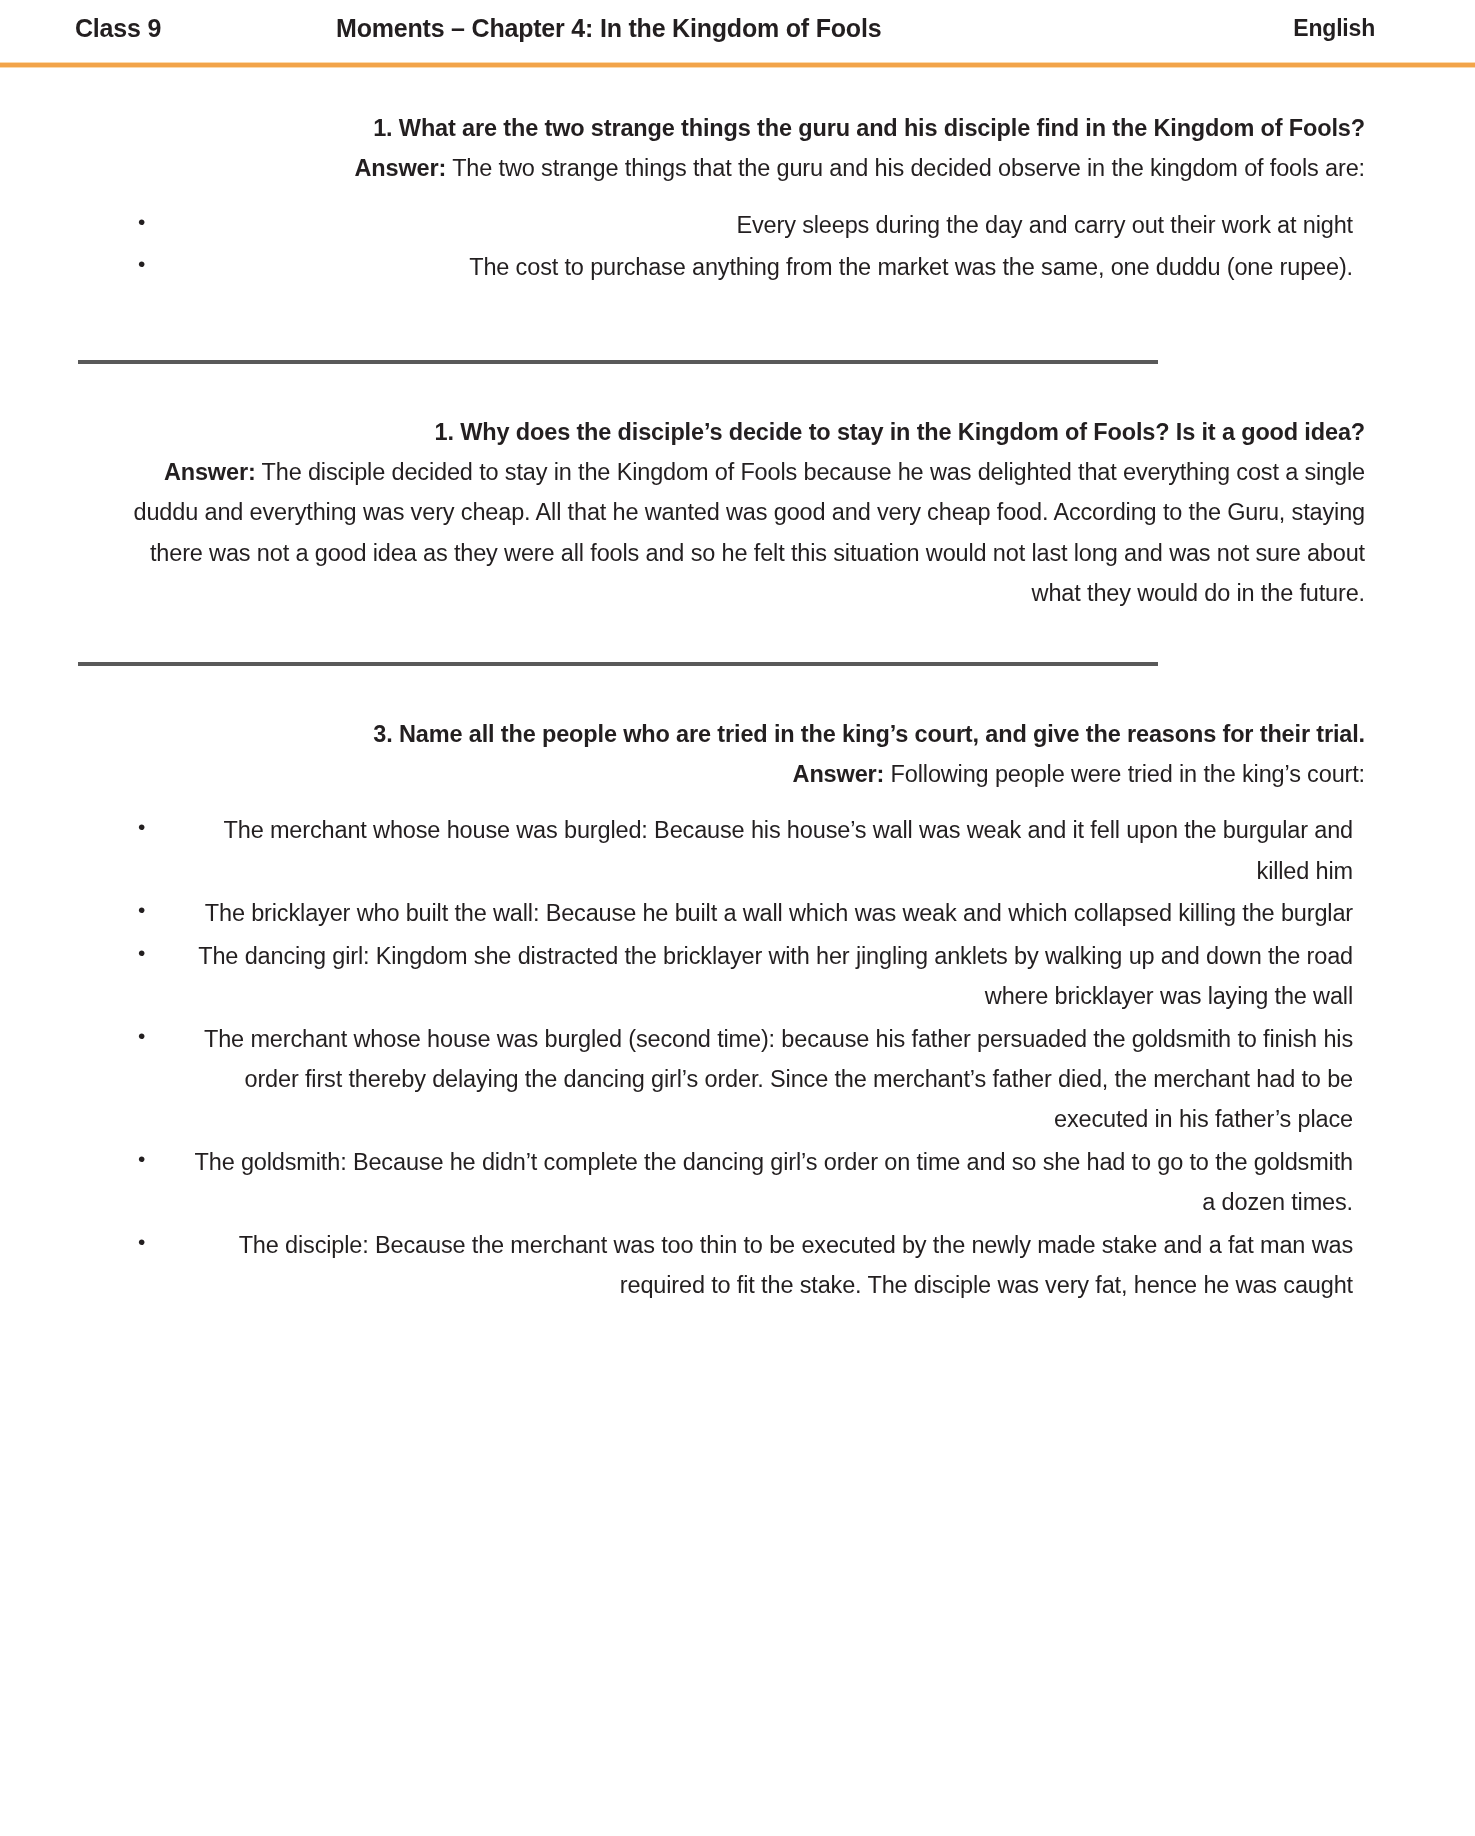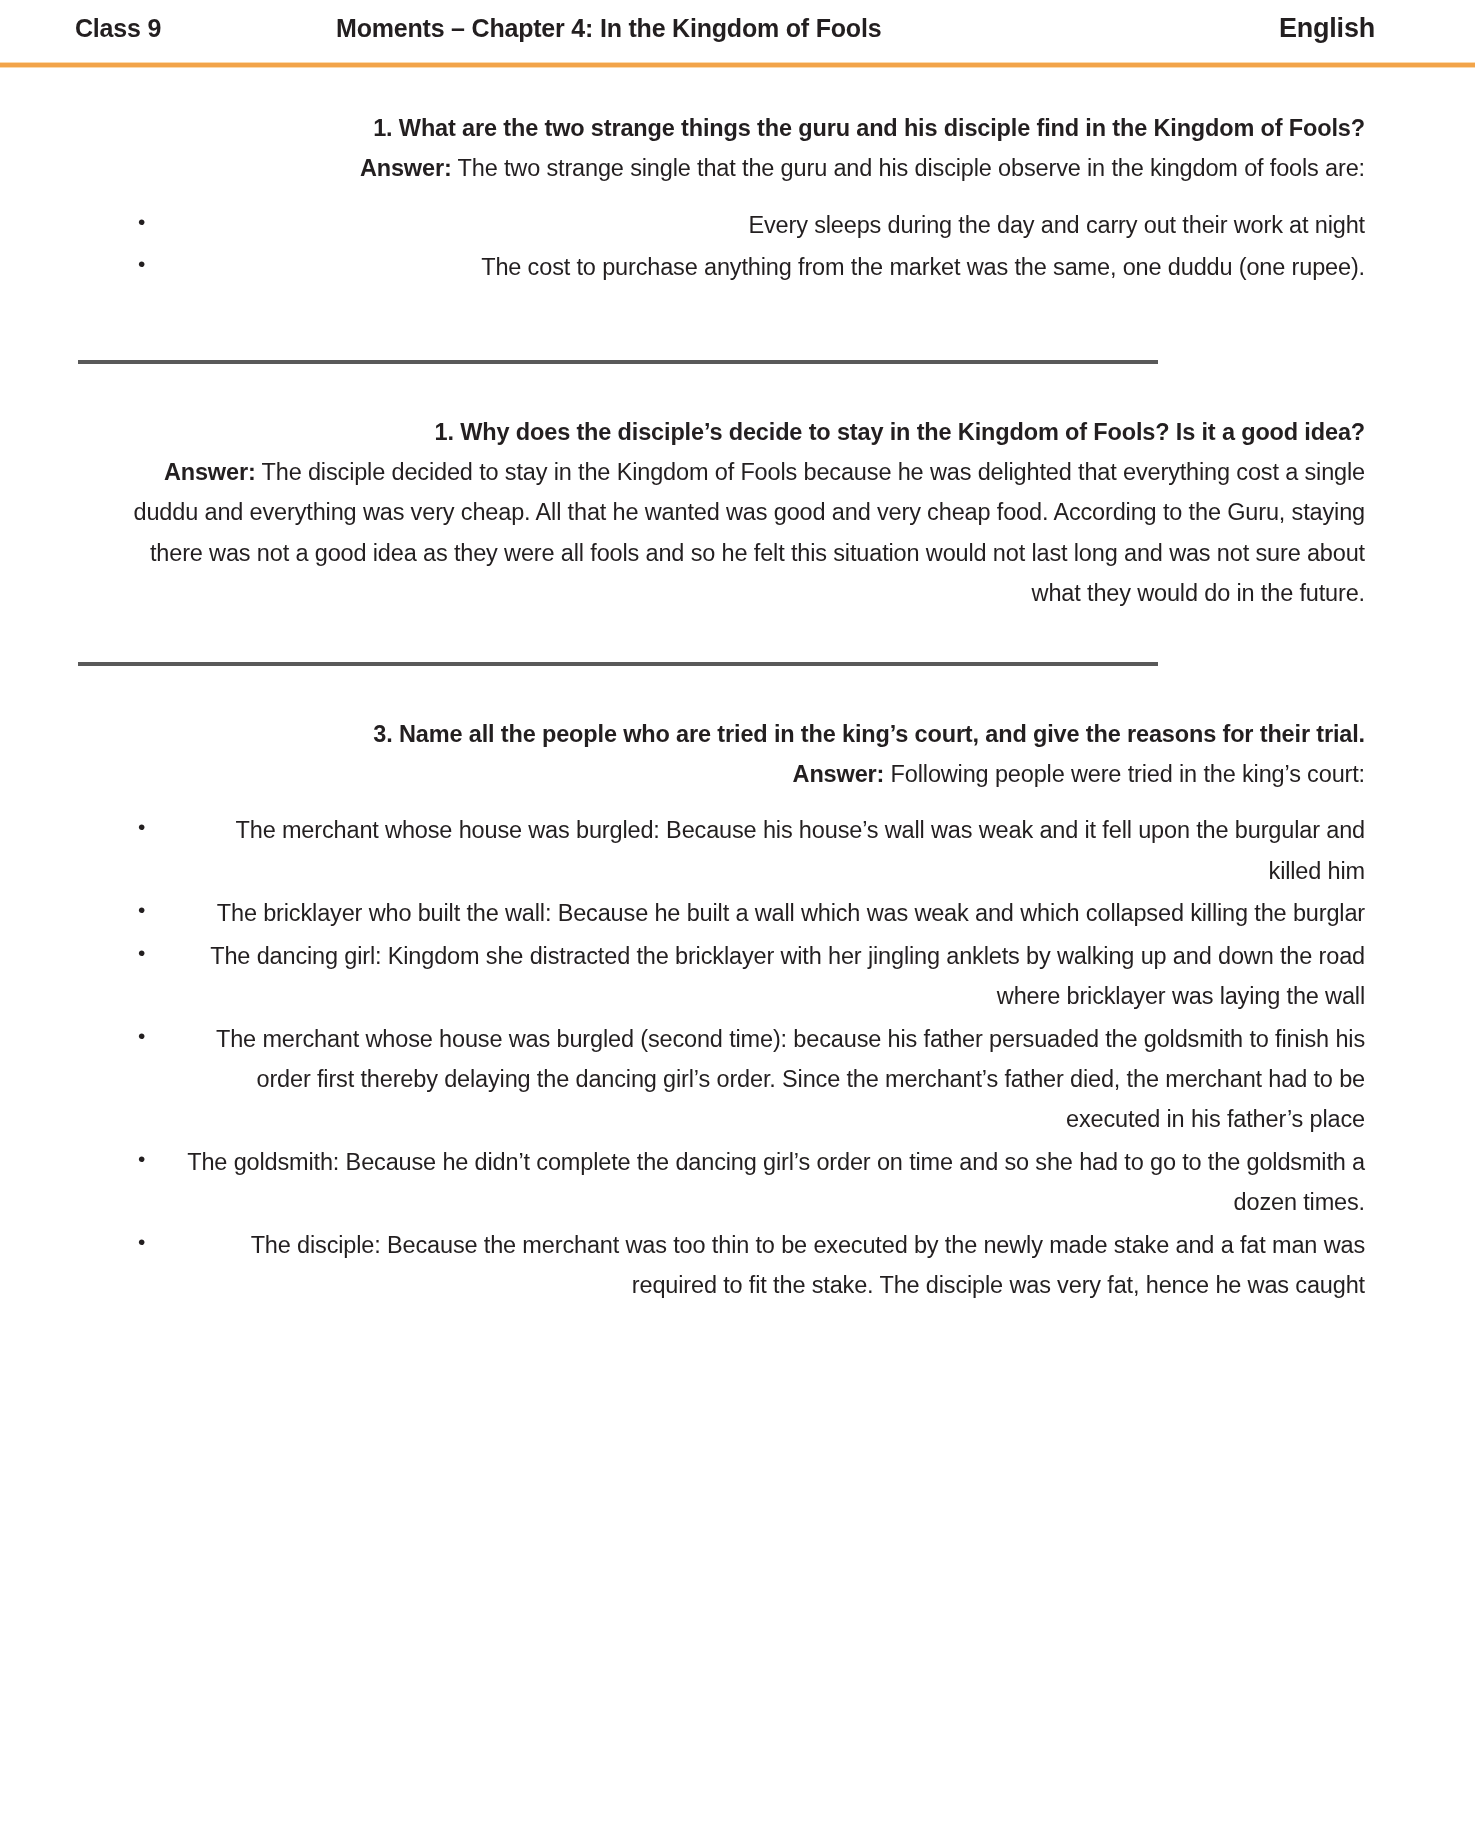--- a/index.html
+++ b/index.html
@@ -43,21 +43,21 @@
     font-size: 25px;
     letter-spacing: -0.2px;
     white-space: nowrap;
     position: absolute;
     left: 336px;
     top: 50%;
     transform: translateY(-50%);
   }
   .doc-header .hdr-right {
     font-weight: bold;
-    font-size: 27px;
+    font-size: 23px;
     letter-spacing: -0.2px;
     white-space: nowrap;
     position: absolute;
     right: 100px;
     top: 50%;
     transform: translateY(-50%);
   }
 
   .header-rule {
     width: 100%;
@@ -98,21 +98,21 @@
     margin: 16px 0 0 0;
     padding: 0;
     list-style: none;
   }
   .bullets li {
     position: relative;
     font-size: 23.5px;
     line-height: 1.72;
     letter-spacing: -0.15px;
     padding-left: 88px;
-    margin: 0 0 2px 0;
+    margin: 0 12px 2px 0;
   }
   .bullets li::before {
     content: "\2022";
     position: absolute;
     left: 40px;
     top: -1px;
     font-size: 21px;
   }
 
   .spacer-sm { height: 22px; }
@@ -139,21 +139,21 @@
     <span class="hdr-right">English</span>
   </div>
   <div class="header-rule" style="background: rgb(242, 164, 74);"></div>
 
   <div class="content">
 
     <div class="spacer-md"></div>
 
     <div class="q-block">
       <p class="q-heading">1. What are the two strange things the guru and his disciple find in the Kingdom of Fools?</p>
-      <p class="para"><span class="lead">Answer:</span><span> The two strange single that the guru and his disciple observe in the kingdom of fools are:</span></p>
+      <p class="para"><span class="lead">Answer:</span><span> The two strange things that the guru and his decided observe in the kingdom of fools are:</span></p>
       <ul class="bullets">
         <li>Every sleeps during the day and carry out their work at night</li>
         <li>The cost to purchase anything from the market was the same, one duddu (one rupee).</li>
       </ul>
       <div class="spacer-sm"></div>
     </div>
 
     <div class="spacer-lg"></div>
     <div class="section-rule" style="border-top-color: rgb(89, 89, 89);"></div>
     <div class="spacer-lg"></div>

